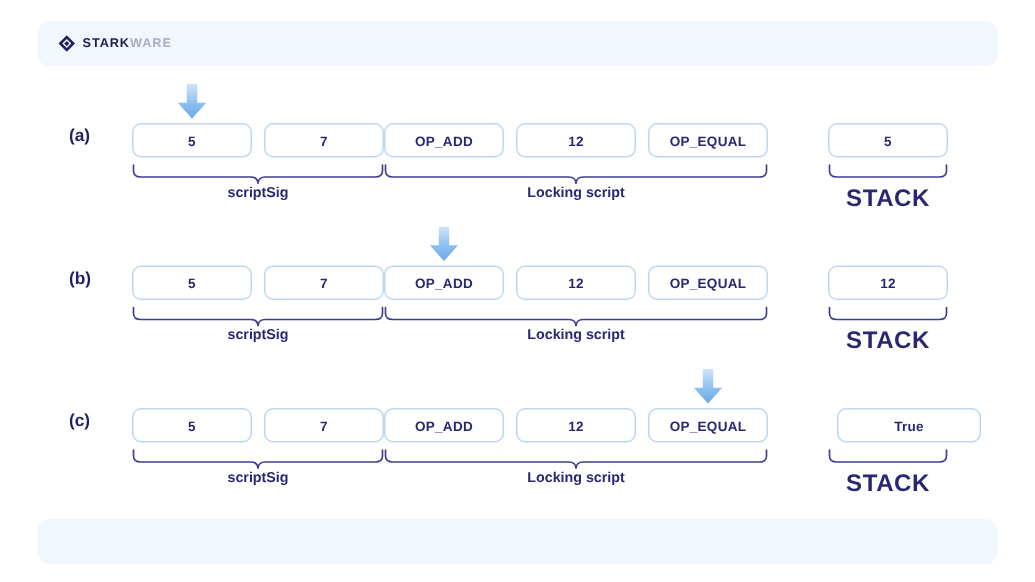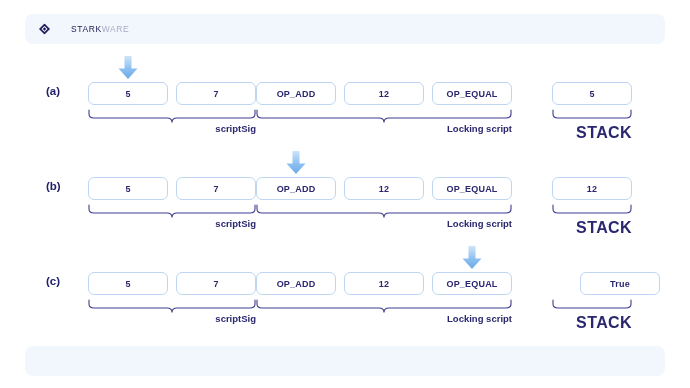--- a/index.html
+++ b/index.html
@@ -31,24 +31,23 @@
     left: 14px;
     top: 50%;
     transform: translateY(-50%);
     display: flex;
     align-items: center;
     gap: 5px;
   }
   .brand-mark { width: 11px; height: 11px; display: block; }
   .brand-text {
     font-size: 8.5px;
-    font-weight: normal;
+    font-weight: bold;
     letter-spacing: 0.6px;
     line-height: 1;
-    margin-left: 16px;
   }
   .brand-text .b-dark { color: #1e1b52; }
   .brand-text .b-light { color: #a9acc4; }
 
   
   #diagram {
     position: absolute;
     left: 0;
     top: 0;
     width: 690px;
@@ -96,21 +95,21 @@
   
   .brace { position: absolute; top: 49px; height: 14px; }
   .brace svg { display: block; }
 
   .brace-label {
     position: absolute;
     top: 64px;
     font-size: 9.5px;
     font-weight: bold;
     color: #2a2770;
-    text-align: right;
+    text-align: center;
     line-height: 1.1;
     white-space: nowrap;
   }
   .brace-label.stack { font-size: 16px; letter-spacing: 0.4px; }
 </style>
 </head>
 <body>
 
 <div id="header-bar" class="bar">
   <div class="brand">
@@ -200,21 +199,21 @@
       </div>
       <div class="brace-label stack" style="left: 552px; width: 80px;">STACK</div>
     </div>
     <div class="row" style="top: 250px;">
       <div class="row-label">(c)</div>
       <div class="cell" style="left: 88px; width: 80px;">5</div>
       <div class="cell" style="left: 176px; width: 80px;">7</div>
       <div class="cell" style="left: 256px; width: 80px;">OP_ADD</div>
       <div class="cell" style="left: 344px; width: 80px;">12</div>
       <div class="cell" style="left: 432px; width: 80px;">OP_EQUAL</div>
-      <div class="cell" style="left: 580px; width: 80px;">True</div>
+      <div class="cell" style="left: 558px; width: 96px;">True</div>
       <div class="arrow" style="left: 461px;"><svg width="22" height="24" viewBox="0 0 22 24">
       <defs>
         <linearGradient id="ag" x1="0" y1="0" x2="0" y2="1">
           <stop offset="0%" stop-color="#cfe4f8"></stop>
           <stop offset="55%" stop-color="#8dc0f1"></stop>
           <stop offset="100%" stop-color="#6aa9e8"></stop>
         </linearGradient>
       </defs>
       <path d="M7.5,0 H14.5 V12.5 H20.5 L11,23 L1.5,12.5 H7.5 Z" fill="url(#ag)"></path>
     </svg></div>

